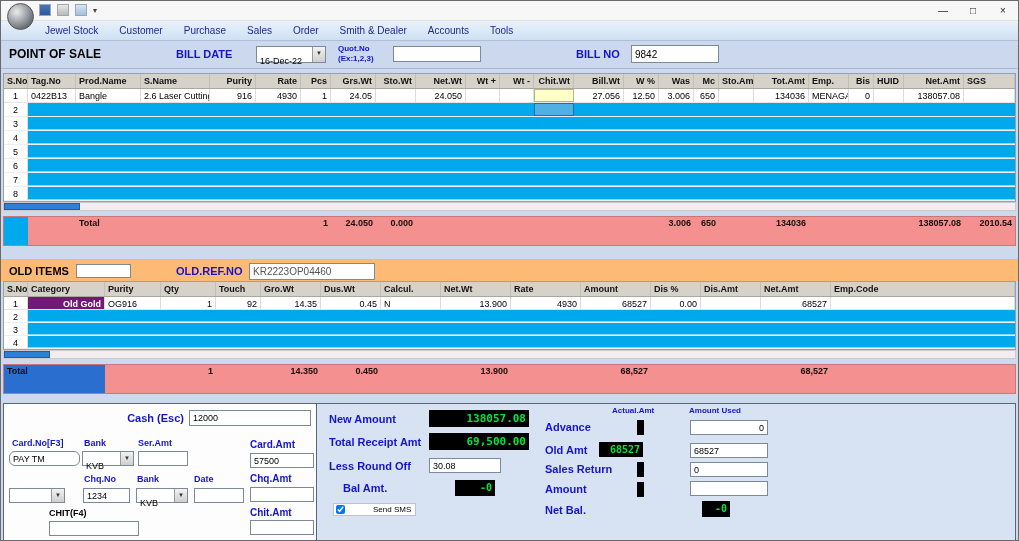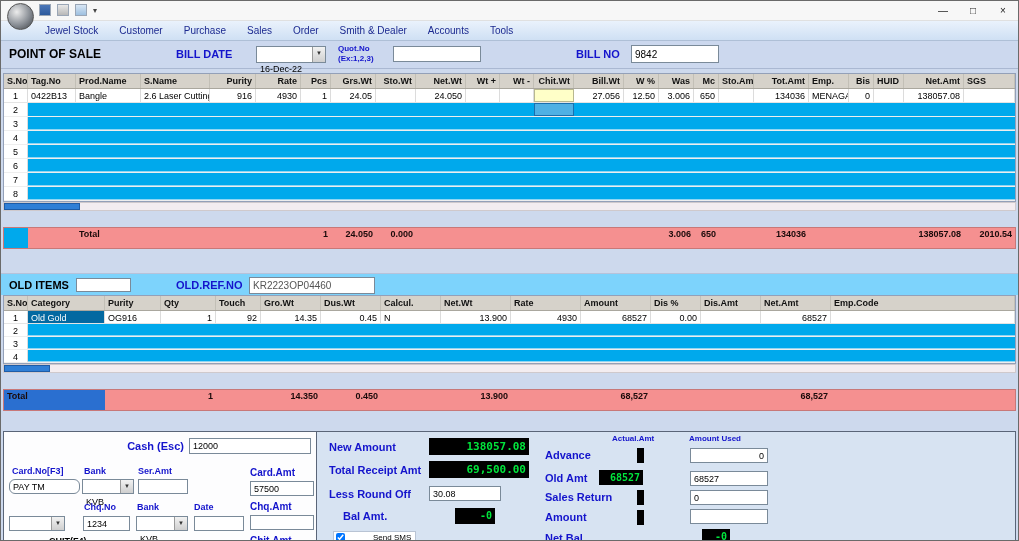--- a/index.html
+++ b/index.html
@@ -32,21 +32,21 @@
   .posheader { height:28px; background:#ccd8ee; border-bottom:1px solid #aab8d2; position:relative; }
   .postitle { position:absolute; left:8px; top:6px; font-size:12px; font-weight:bold; color:#000; }
   .bluelbl { color:#1414cc; font-weight:bold; }
   .lbl-billdate { position:absolute; left:175px; top:7px; font-size:11px; }
   .lbl-quot { position:absolute; left:337px; top:3px; font-size:8px; line-height:10px; text-align:left; }
   .lbl-billno { position:absolute; left:575px; top:7px; font-size:11px; }
   .tfield { border:1px solid #7a8a99; background:#fff; font:9px "Liberation Sans",sans-serif; padding:1px 3px; }
   .in-quot { position:absolute; left:392px; top:5px; width:88px; height:16px; }
   .in-billno { position:absolute; left:630px; top:4px; width:88px; height:18px; font-size:10px; }
   .combo { background:#fff; border:1px solid #7a8a99; display:flex; align-items:stretch; }
-  .combo-text { flex:1; font-size:9px; padding:17px 3px; overflow:hidden; white-space:nowrap; }
+  .combo-text { flex:1; font-size:9px; padding:9px 3px; overflow:hidden; white-space:nowrap; }
   .combo-btn { width:13px; background:linear-gradient(#f2f2f2,#cfcfcf); border-left:1px solid #9a9a9a; font-size:6px; color:#333; text-align:center; line-height:13px; cursor:pointer; }
   .cb-date { position:absolute; left:255px; top:5px; width:70px; height:17px; }
 
   
   .g24 { display:grid; grid-template-columns:24px 48px 65px 69px 46px 45px 30px 45px 40px 50px 34px 34px 40px 50px 35px 35px 25px 35px 55px 40px 25px 30px 60px 1fr; }
   .g15 { display:grid; grid-template-columns:24px 77px 56px 55px 45px 60px 60px 60px 70px 70px 70px 50px 60px 70px 1fr; }
   .tablewrap { margin:0 2px; border:1px solid #93a0b8; background:#fff; }
   .thead { background:#d6d2ca; height:15px; border-bottom:1px solid #aaa79e; }
   .thead .h { font-size:9px; font-weight:bold; color:#111; padding:2px 3px 0 3px; border-right:1px solid #c2bfb6; overflow:hidden; white-space:nowrap; }
   .drow { background:#fff; height:14px; border-bottom:1px solid #e4e4e4; }
@@ -54,31 +54,31 @@
   .r { text-align:right; }
   .c { text-align:center; }
   .chit { background:#ffffc8; border:1px solid #b8b890 !important; }
   .erow { height:14px; background:#fff; border-bottom:1px solid #eee; }
   .erow .num { font-size:9px; text-align:center; padding-top:2px; border-right:1px solid #dcdcdc; background:#fff; }
   .fill { grid-column:2/-1; background:#00a9ec; border-bottom:1px solid #8fd6f4; }
   .fillA { grid-column:2/13; background:#00a9ec; }
   .fcell { grid-column:13/14; background:#4fb0e4; border:1px solid #1b6fae; }
   .fillB { grid-column:14/-1; background:#00a9ec; }
   .orow { height:13px; }
-  .oldsel { background:#0369a1; color:#fff !important; font-weight:normal; }
+  .oldsel { background:#701a75; color:#fff !important; font-weight:bold;text-align:right; }
   .sbar { height:9px; margin:0 2px; background:#f3edf0; border:1px solid #cfc9cc; position:relative; }
   .sthumb { position:absolute; top:0; bottom:0; background:#2f7fd6; border:1px solid #1e5ca6; }
-  .totrow { height:22px; margin:16px 2px; background:#f59090; border:1px solid #c87878; }
+  .totrow { height:30px; margin:5px 2px; background:#f59090; border:1px solid #c87878; }
   .totrow .t { font-size:9px; font-weight:bold; color:#1a0a0a; padding:1px 3px 0 3px; white-space:nowrap; overflow:hidden; }
   .bluecell { background:#00a9ec; }
   .tot-sel { background:#2a6fd0; }
   .gap4 { height:4px; } .gap8 { height:8px; }
 
   
-  .oldbar { height:22px; background:#7dd3fc; position:relative; border-top:1px solid #b6c2da; }
+  .oldbar { height:22px; background:#fdba74; position:relative; border-top:1px solid #b6c2da; }
   .lbl-olditems { position:absolute; left:8px; top:5px; font-size:11px; font-weight:bold; color:#000; }
   .in-olditems { position:absolute; left:75px; top:4px; width:55px; height:14px; }
   .lbl-oldref { position:absolute; left:175px; top:5px; font-size:11px; }
   .in-oldref { position:absolute; left:248px; top:3px; width:126px; height:17px; color:#555; font-size:10px; }
 
   
   .bottom { height:192px; margin:0 2px; border:1px solid #5a6578; background:#d7e3f2; position:relative; }
   .paypanel { position:absolute; left:0; top:0; bottom:0; width:313px; background:#fdfdfe; border-right:1px solid #5a6578; }
   .abs { position:absolute; }
   .blbl { font-size:11px; font-weight:bold; color:#1414cc; white-space:nowrap; }

